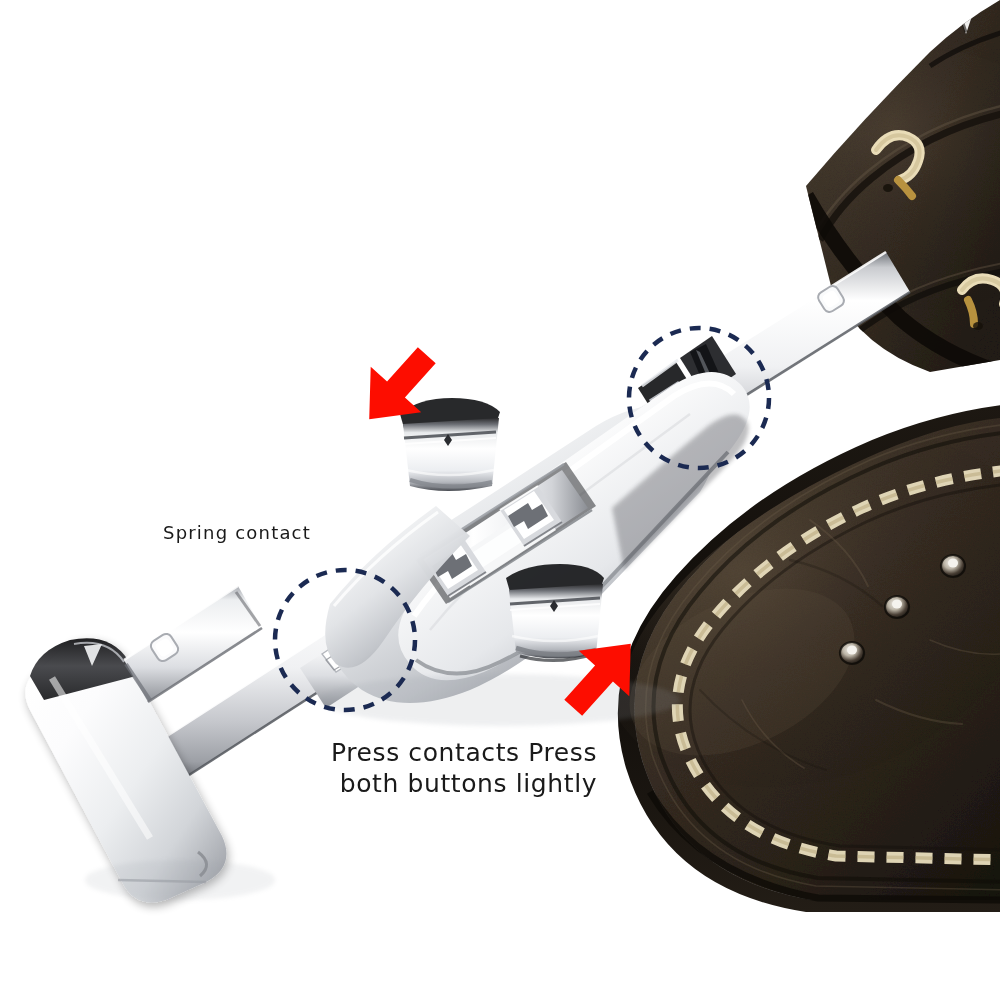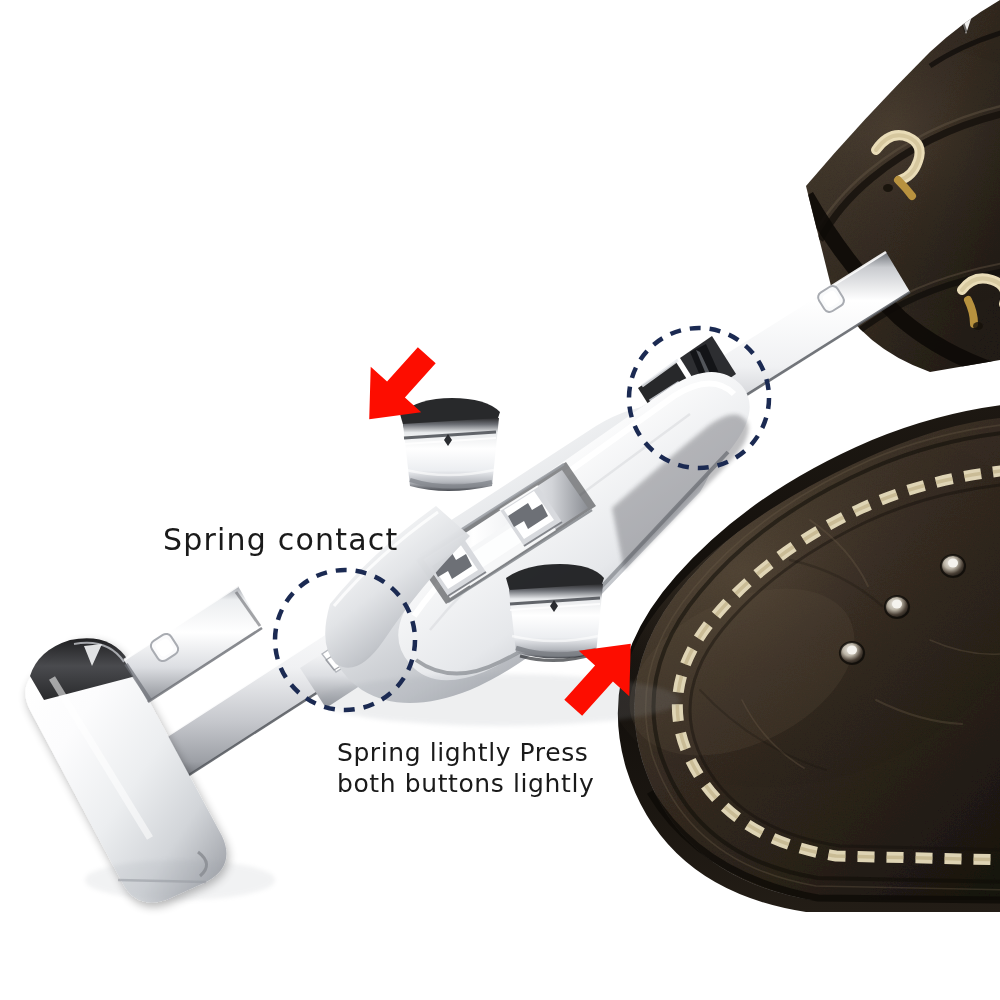--- a/index.html
+++ b/index.html
@@ -29,21 +29,21 @@
     position: absolute;
     color: #1a1a1a;
     font-family: "DejaVu Sans", sans-serif;
     white-space: pre;
     letter-spacing: 0.5px;
     line-height: 1.22;
   }
   #label-spring-contact {
     left: 163px;
     top: 522px;
-    font-size: 30px;
+    font-size: 18px;
     letter-spacing: 1.2px;
   }
   #label-press-buttons {
     left: 331px;
     top: 738px;
     font-size: 25px;
     text-align: center;
     letter-spacing: 0.6px;
   }
   #label-press-buttons .ln2 {
@@ -443,15 +443,15 @@
       </g>
 
       <g transform="translate(600,678) rotate(-138)">
         <path d="M -12 -40 L 12 -40 L 12 6 L 34 6 L 0 46 L -34 6 L -12 6 Z" fill="#fd0d00"></path>
       </g>
     </g>
   </svg>
 
   <div class="anno-text" id="label-spring-contact">Spring contact</div>
 
-  <div class="anno-text" id="label-press-buttons"><span>Spring lightly Press</span><span class="ln2">both buttons lightly</span></div>
+  <div class="anno-text" id="label-press-buttons"><span>Press contacts Press</span><span class="ln2">both buttons lightly</span></div>
 
 </div>
 
 </body></html>

